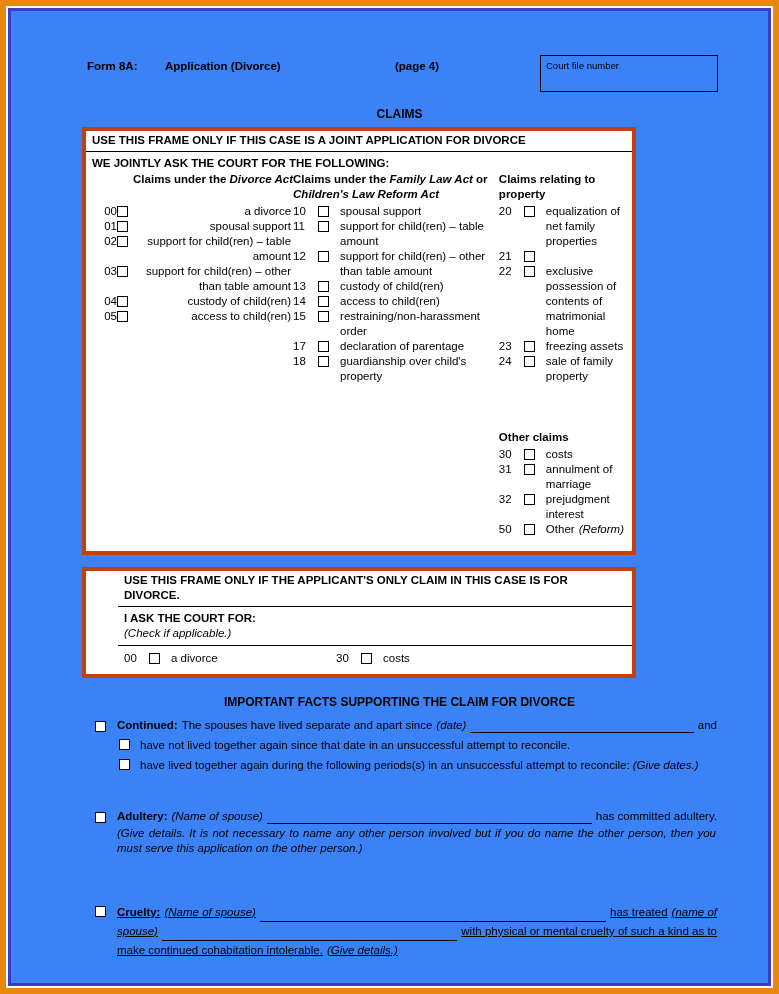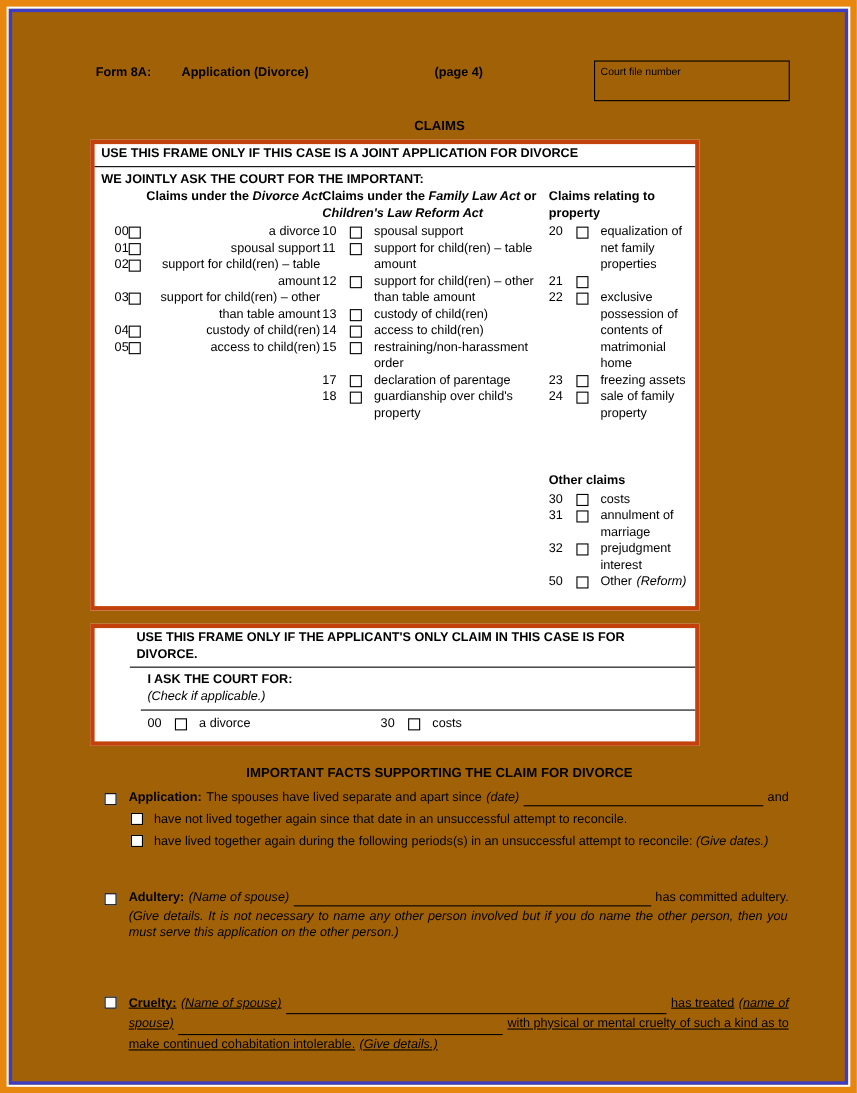--- a/index.html
+++ b/index.html
@@ -3,21 +3,21 @@
 <meta charset="utf-8">
 <style>
   * { margin:0; padding:0; box-sizing:border-box; }
   html,body { background:#888; }
   body { font-family:"Liberation Sans", sans-serif; color:#000; }
   .page {
     width:779px; height:994px; background:#fff;
     border:6px solid #e8870f; padding:2px; margin:0 auto;
   }
   .page-inner {
-    width:100%; height:100%; border:3px solid #3d3cc4; background:#a16207;
+    width:100%; height:100%; border:3px solid #3d3cc4; background:#3b82f6;
     padding:44px 0 0 71px; overflow:hidden; position:relative;
     font-size:11.5px; line-height:15px;
   }
   .b { font-weight:bold; }
   .it { font-style:italic; }
 
   
   .header { position:relative; height:42px; width:635px; }
   .hdr-label { position:absolute; left:5px; top:4px; }
   .hdr-title { position:absolute; left:83px; top:4px; }
@@ -46,21 +46,21 @@
   .cb {
     width:11px; height:11px; border:1px solid #000; flex:none;
     display:inline-block; margin:2px 11px 0 0; background:#fff;
   }
   .lbl { flex:1; padding-right:2px; }
   .lbl .hint { margin-left:4px; font-style:italic; }
   .other-heading { font-weight:bold; margin-top:46px; margin-bottom:2px; }
 
   
   .frame2 { margin-top:12px; border-left-width:4px;padding-left:32px; }
-  .frame2 .frame-body { padding:4px 0 0;margin-left:10px; }
+  .frame2 .frame-body { padding:4px 0 0; }
   .ask-heading { font-weight:bold; padding:0 6px; }
   .ask-note { font-style:italic; padding:0 6px 4px; }
   .ask-row { display:flex; border-top:1px solid #000; padding:5px 6px 8px; }
   .ask-item { display:flex; }
   .ask-item.first { width:212px; }
 
   
   .facts-title { width:635px; text-align:center; font-weight:bold; margin-top:17px; font-size:12px; }
   .fact { display:flex; align-items:flex-start; width:635px; }
   .fact > .cb { margin-left:13px; margin-top:3px; }
@@ -97,21 +97,21 @@
     <div class="court-box">
       <span>Court file number</span>
     </div>
   </div>
 
   <div class="claims-title b">CLAIMS</div>
 
   <div class="frame">
     <div class="frame-banner">USE THIS FRAME ONLY IF THIS CASE IS A JOINT APPLICATION FOR DIVORCE</div>
     <div class="frame-body">
-      <div class="intro">WE JOINTLY ASK THE COURT FOR THE IMPORTANT:</div>
+      <div class="intro">WE JOINTLY ASK THE COURT FOR THE FOLLOWING:</div>
       <div class="cols">
 
         <div class="col1">
           <div class="col-heading"><span>Claims under the </span><span class="it">Divorce Act</span></div>
           <div class="item">
                 <span class="code">00</span>
                 <span class="cb"></span>
                 <span class="lbl">a divorce</span>
               </div>
           <div class="item">
@@ -257,21 +257,21 @@
       </div>
     </div>
   </div>
 
   <div class="facts-title">IMPORTANT FACTS SUPPORTING THE CLAIM FOR DIVORCE</div>
 
   <div class="fact sep-fact">
     <span class="cb"></span>
     <div class="fact-body">
       <div class="fact-line">
-        <span class="b">Application:</span>
+        <span class="b">Continued:</span>
         <span>The spouses have lived separate and apart since</span>
         <span class="it">(date)</span>
         <span class="fill"></span>
         <span>and</span>
       </div>
       <div class="sub">
         <span class="cb"></span>
         <span class="sub-text">have not lived together again since that date in an unsuccessful attempt to reconcile.</span>
       </div>
       <div class="sub">

